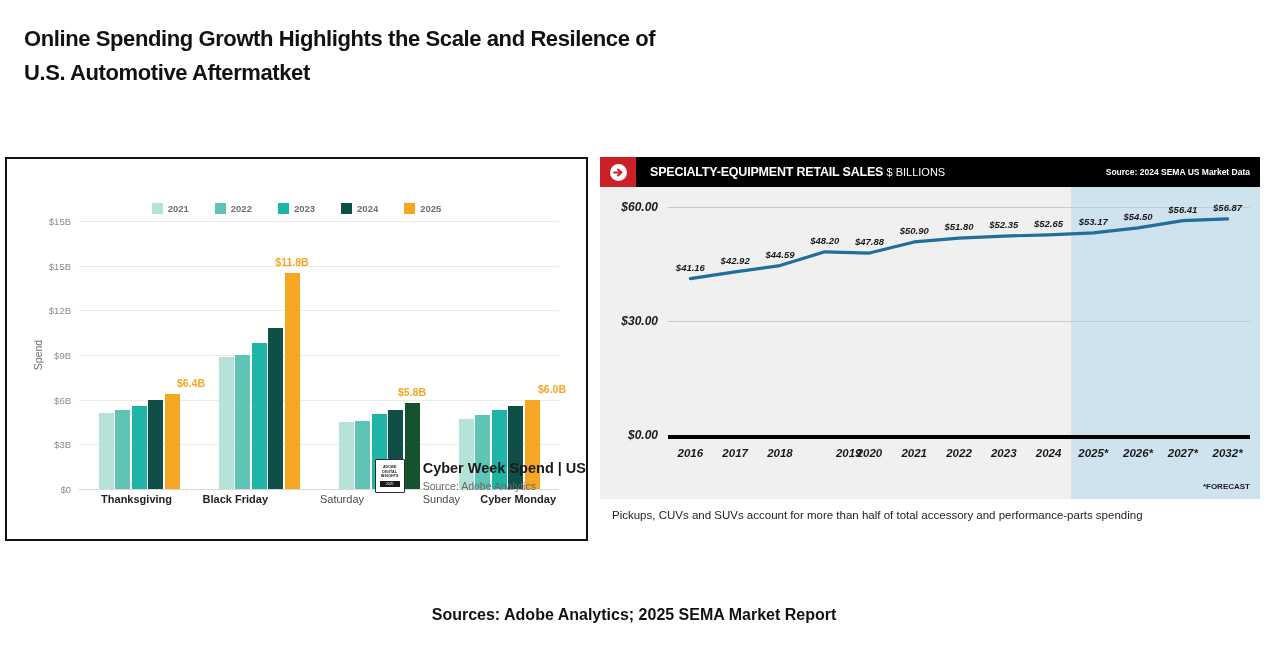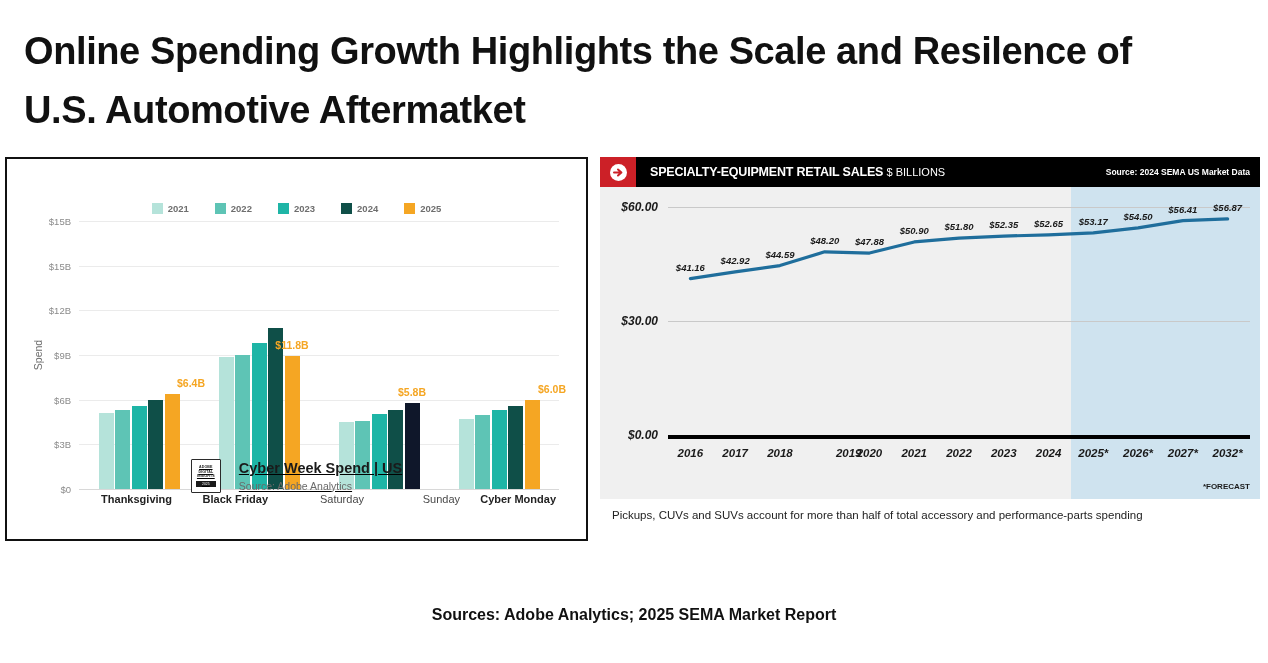--- a/index.html
+++ b/index.html
@@ -7,21 +7,21 @@
     width: 1268px; height: 663px;
     background: #ffffff;
     font-family: "Liberation Sans", sans-serif;
     overflow: hidden;
   }
   #slide { position: relative; width: 1268px; height: 663px; background: #fff; }
 
   
   #title {
     position: absolute; left: 24px; top: 22px; width: 1120px;
-    font-size: 38px; font-weight: bold; color: #111111;
+    font-size: 22px; font-weight: bold; color: #111111;
     letter-spacing: -0.4px; line-height: 1.55;
   }
   #title .ln { display: block; }
 
   
   #left-panel {
     position: absolute; left: 5px; top: 157px;
     width: 583px; height: 384px;
     background: #ffffff; border: 2px solid #111111;
   }
@@ -78,21 +78,21 @@
   }
   .xl {
     font-size: 11px; color: #4a4a4a; text-align: right;
     width: 90px;
   }
   .xl.bold { font-weight: bold; color: #222; }
 
   
   #adobe-caption {
     position: absolute; left: 0; top: 300px; width: 100%;
-    display: flex; justify-content: center; align-items: center; gap: 18px; text-decoration: underline;
+    display: flex; justify-content: flex-end; align-items: center; gap: 18px;
   }
   #adobe-logo {
     width: 30px; height: 34px; background: #ffffff;
     border: 1px solid #2b2b2b; position: relative; flex: none;
     border-radius: 1px;
     display: flex; flex-direction: column; justify-content: center;
     align-items: center; overflow: hidden;
   }
   #adobe-logo .lt {
     font-size: 3.6px; line-height: 4.6px; color: #1a1a1a;
@@ -247,30 +247,30 @@
             <div class="bar" style="background: rgb(15, 79, 72); height: 89.3333px;"></div>
             <div class="bar" style="background: rgb(245, 166, 35); height: 95.2889px;">
               <span class="blabel" style="color: rgb(245, 166, 35); padding-left: 38px;">$6.4B</span>
             </div>
           </div>
           <div class="grp">
             <div class="bar" style="background: rgb(181, 227, 218); height: 132.511px;"></div>
             <div class="bar" style="background: rgb(94, 196, 181); height: 134px;"></div>
             <div class="bar" style="background: rgb(30, 181, 166); height: 145.911px;"></div>
             <div class="bar" style="background: rgb(15, 79, 72); height: 160.8px;"></div>
-            <div class="bar" style="background: rgb(245, 166, 35); height: 133px;">
+            <div class="bar" style="background: rgb(245, 166, 35); height: 216px;">
               <span class="blabel" style="color: rgb(245, 166, 35);">$11.8B</span>
             </div>
           </div>
           <div class="grp">
             <div class="bar" style="background: rgb(181, 227, 218); height: 67px;"></div>
             <div class="bar" style="background: rgb(94, 196, 181); height: 68.4889px;"></div>
             <div class="bar" style="background: rgb(30, 181, 166); height: 75.1889px;"></div>
             <div class="bar" style="background: rgb(15, 79, 72); height: 78.9111px;"></div>
-            <div class="bar" style="background: #0f172a; height: 86.3556px;">
+            <div class="bar" style="background: #14532d; height: 86.3556px;">
               <span class="blabel" style="color: rgb(245, 166, 35);">$5.8B</span>
             </div>
           </div>
           <div class="grp">
             <div class="bar" style="background: rgb(181, 227, 218); height: 69.9778px;"></div>
             <div class="bar" style="background: rgb(94, 196, 181); height: 74.4444px;"></div>
             <div class="bar" style="background: rgb(30, 181, 166); height: 78.9111px;"></div>
             <div class="bar" style="background: rgb(15, 79, 72); height: 83.3778px;"></div>
             <div class="bar" style="background: rgb(245, 166, 35); height: 89.3333px;">
               <span class="blabel" style="color: rgb(245, 166, 35); padding-left: 40px;">$6.0B</span>

